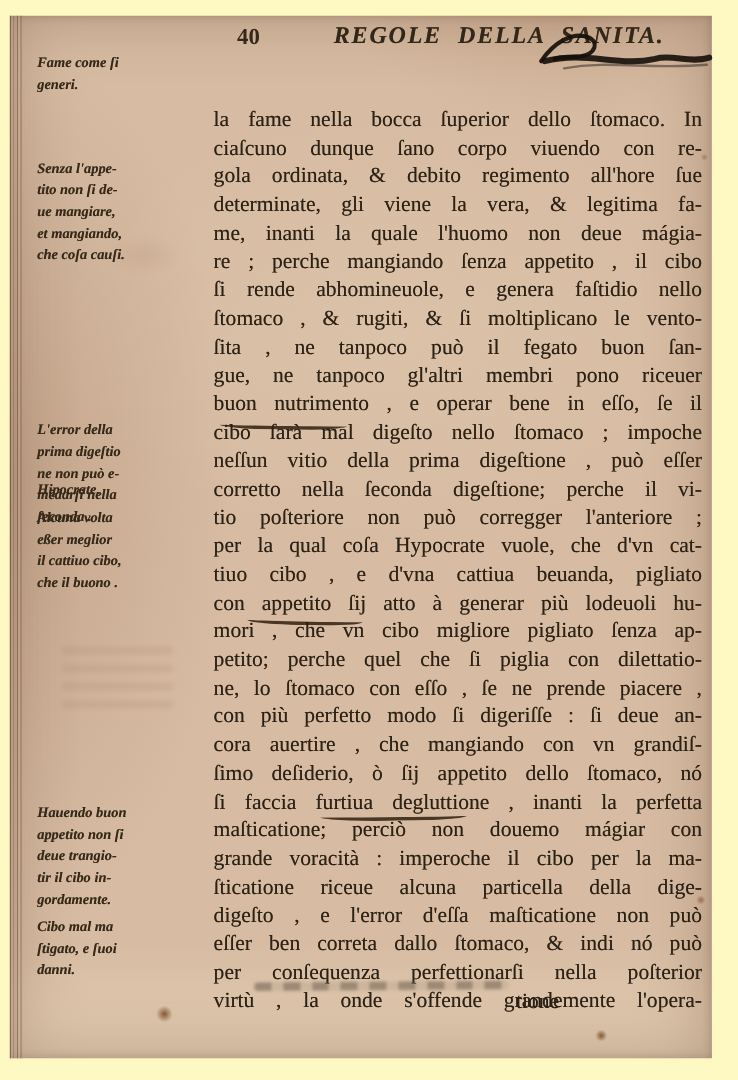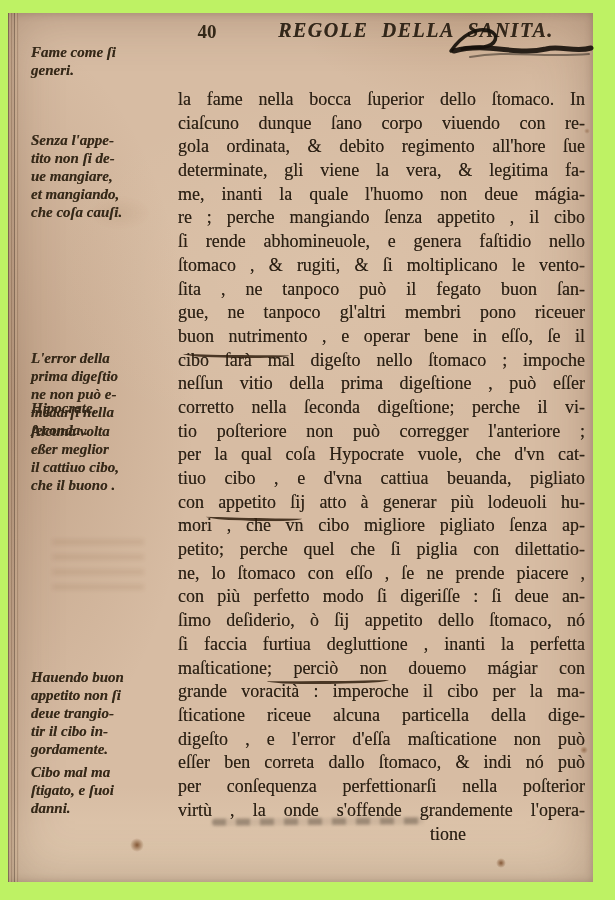--- a/index.html
+++ b/index.html
@@ -1,18 +1,18 @@
 <!DOCTYPE html>
 <html><head>
 <meta charset="utf-8">
 <style>
   html,body{margin:0;padding:0;background:#000;}
   .stage{
     position:relative;width:615px;height:900px;overflow:hidden;
-    background:#bef264;
+    background:#fef9c3;
     font-family:"Liberation Serif","DejaVu Serif",serif;
   }
   
   .paper{
     position:absolute;left:8px;top:13px;width:585px;height:869px;
     background:
       radial-gradient(ellipse 300px 160px at 80% 0%, rgba(150,100,60,.14), transparent 60%),
       radial-gradient(ellipse 260px 520px at 0% 45%, rgba(115,72,42,.20), transparent 72%),
       radial-gradient(ellipse 420px 260px at 55% 30%, rgba(255,240,215,.10), transparent 70%),
       linear-gradient(0deg, rgba(236,219,191,.50) 0%, rgba(236,219,191,.28) 5%, rgba(236,219,191,0) 11%),
@@ -35,21 +35,21 @@
   .title{
     position:absolute;left:248px;top:19px;width:336px;
     font-size:20px;font-style:italic;font-weight:bold;color:#33271a;
     letter-spacing:1.5px;word-spacing:7px;text-align:center;white-space:nowrap;
     text-shadow:0 0 .5px rgba(51,39,26,.6);
   }
   
   .notes-col{position:absolute;left:0;top:0;width:0;height:0;}
   .margin-note{
     position:absolute;left:31px;width:148px;
-    font-size:15px;font-style:italic;font-weight:600;line-height:17.9px;
+    font-size:12px;font-style:italic;font-weight:600;line-height:17.9px;
     color:#352818;white-space:pre-line;
     text-shadow:0 0 .5px rgba(53,40,24,.55);
   }
   .note-1{top:44px;}
   .note-2{top:92px;margin-top:40px;}
   .note-3{top:306px;margin-top:44px;}
   .note-4{top:400px;}
   .note-5{top:423px;}
   .note-6{top:669px;}
   .note-7{top:764px;}
@@ -153,20 +153,21 @@
       <div class="bline bl-13">neſſun vitio della prima digeſtione , può eſſer</div>
       <div class="bline bl-14">corretto nella ſeconda digeſtione; perche il vi-</div>
       <div class="bline bl-15">tio poſteriore non può corregger l'anteriore ;</div>
       <div class="bline bl-16">per la qual coſa Hypocrate vuole, che d'vn cat-</div>
       <div class="bline bl-17">tiuo cibo , e d'vna cattiua beuanda, pigliato</div>
       <div class="bline bl-18">con appetito ſij atto à generar più lodeuoli hu-</div>
       <div class="bline bl-19">mori , che vn cibo migliore pigliato ſenza ap-</div>
       <div class="bline bl-20">petito; perche quel che ſi piglia con dilettatio-</div>
       <div class="bline bl-21">ne, lo ſtomaco con eſſo , ſe ne prende piacere ,</div>
       <div class="bline bl-23">con più perfetto modo ſi digeriſſe : ſi deue an-</div>
+      <div class="bline bl-24">cora auertire , che mangiando con vn grandiſ-</div>
       <div class="bline bl-25">ſimo deſiderio, ò ſij appetito dello ſtomaco, nó</div>
       <div class="bline bl-26">ſi faccia furtiua degluttione , inanti la perfetta</div>
       <div class="bline bl-27">maſticatione; perciò non douemo mágiar con</div>
       <div class="bline bl-28">grande voracità : imperoche il cibo per la ma-</div>
       <div class="bline bl-29">ſticatione riceue alcuna particella della dige-</div>
       <div class="bline bl-30">digeſto , e l'error d'eſſa maſticatione non può</div>
       <div class="bline bl-31">eſſer ben correta dallo ſtomaco, &amp; indi nó può</div>
       <div class="bline bl-32">per conſequenza perfettionarſi nella poſterior</div>
       <div class="bline bl-33">virtù , la onde s'offende grandemente l'opera-</div>
     </div>

